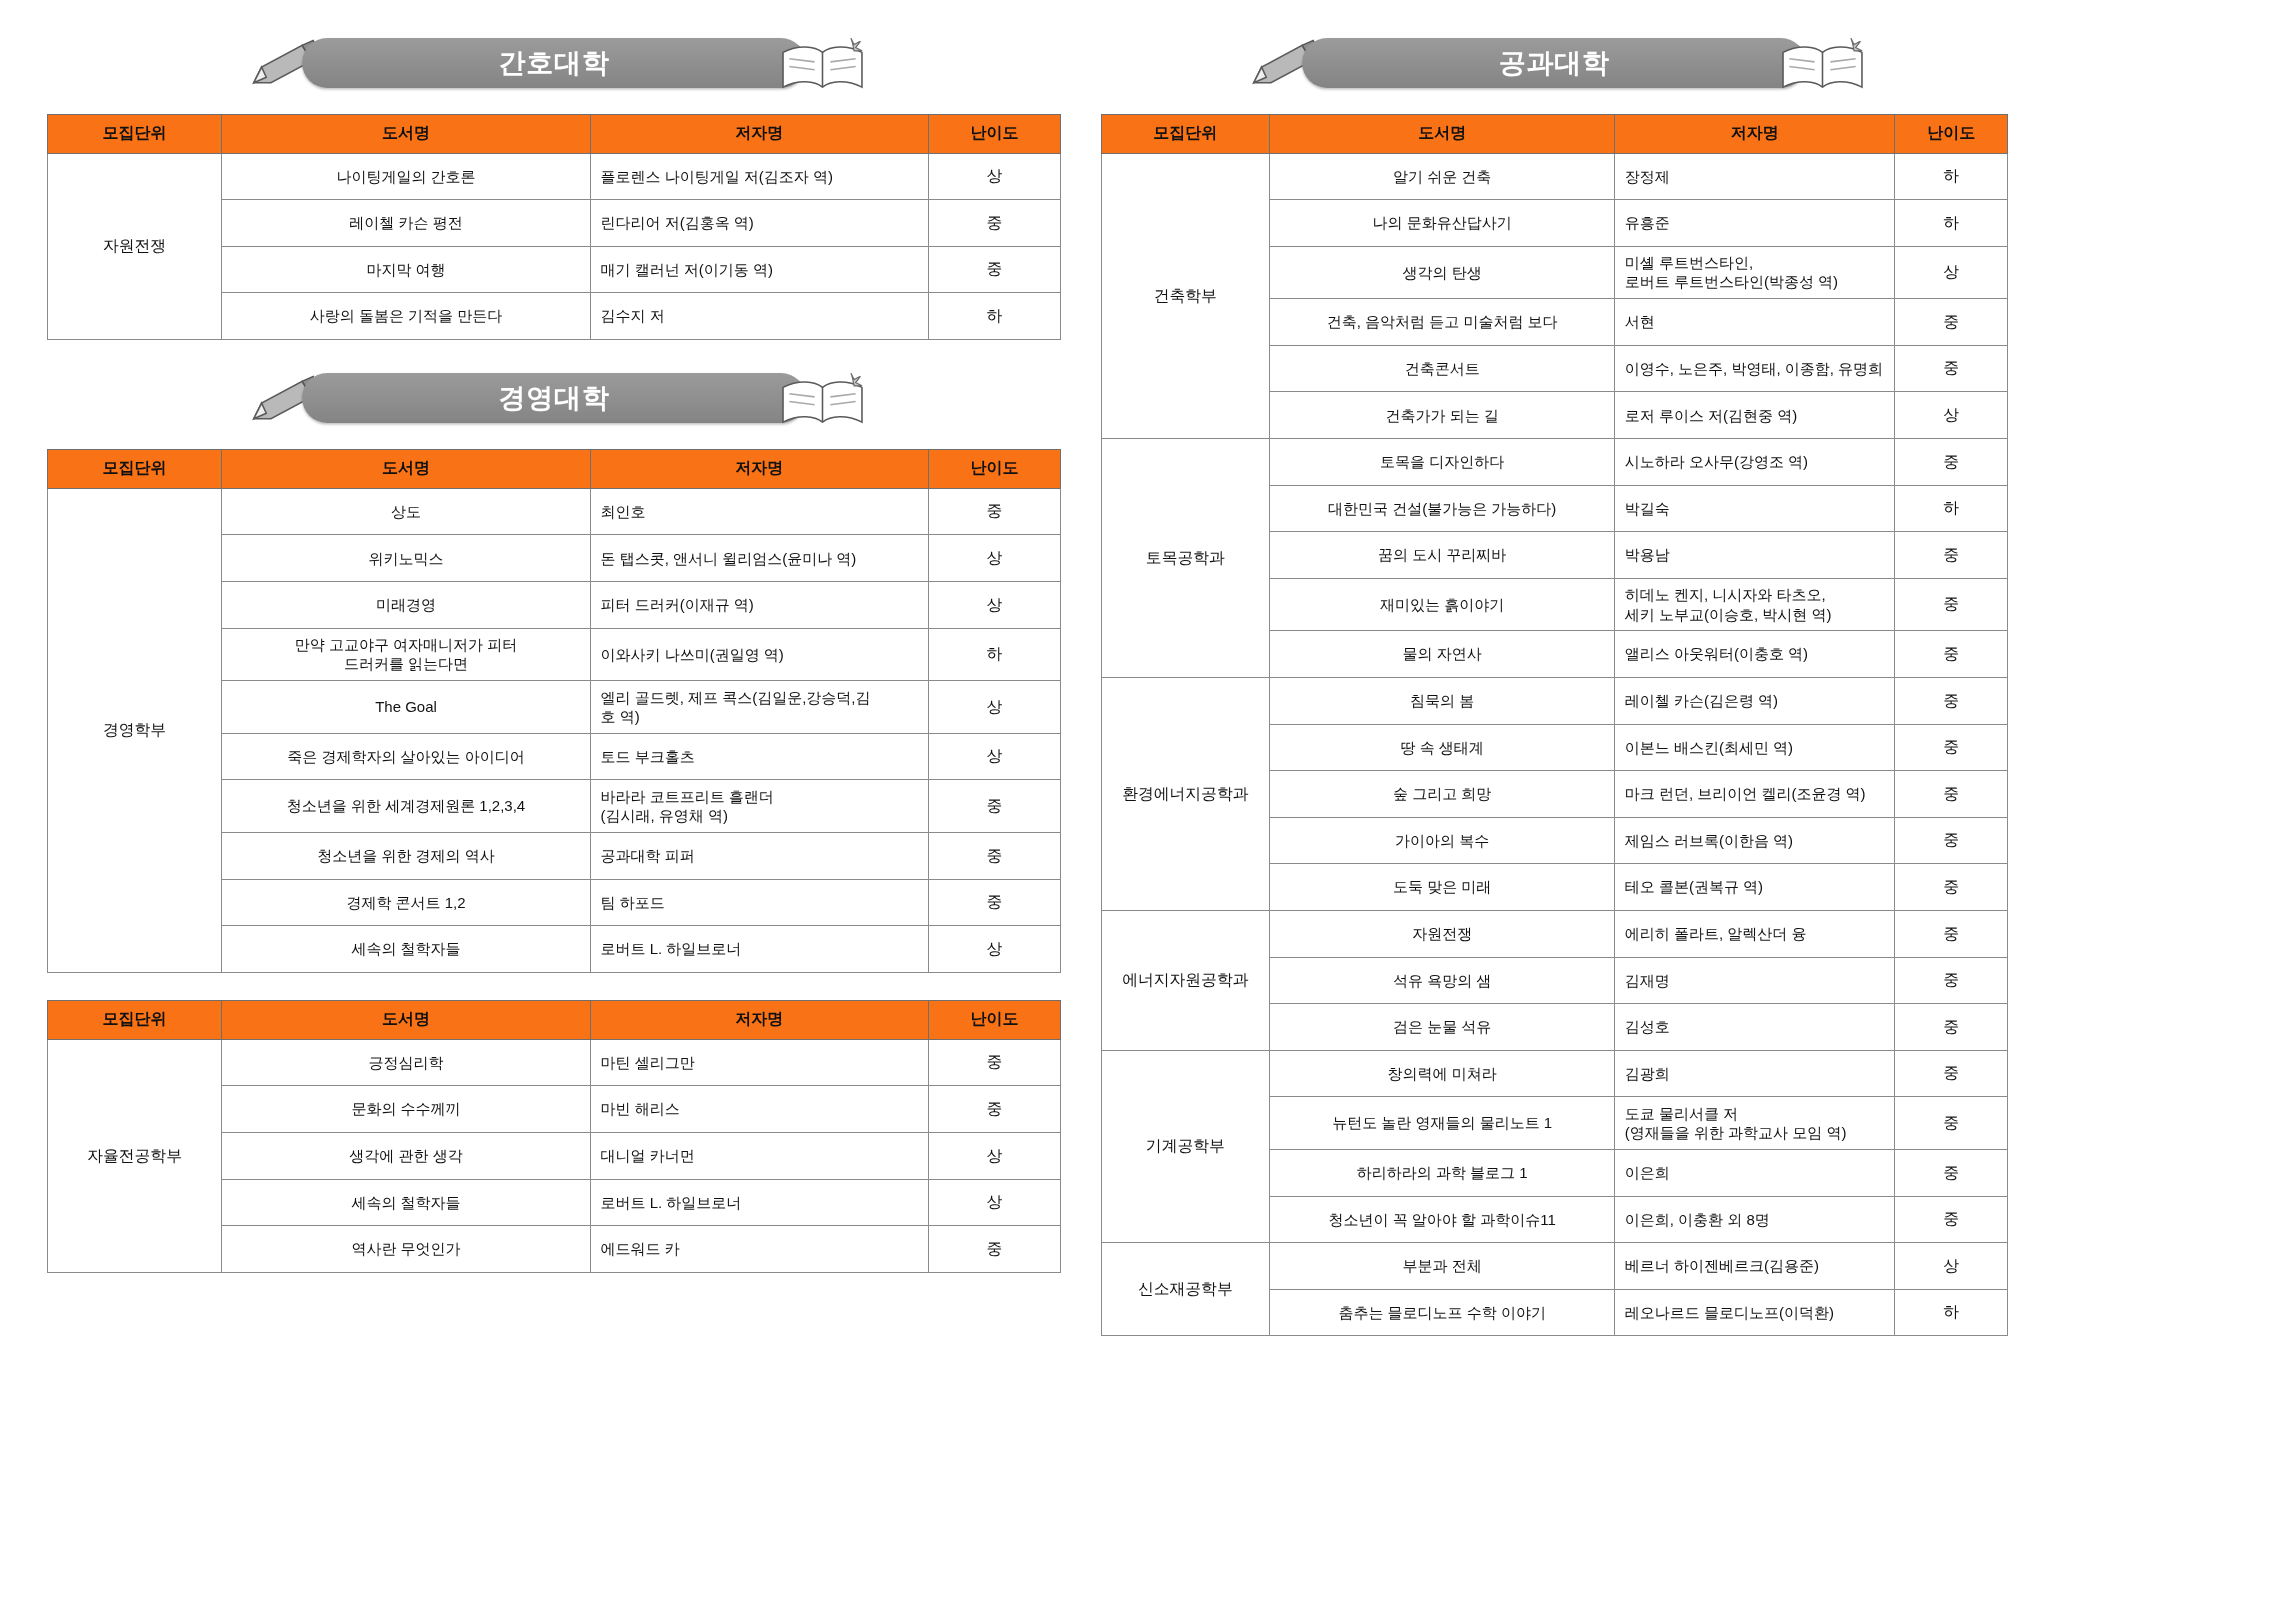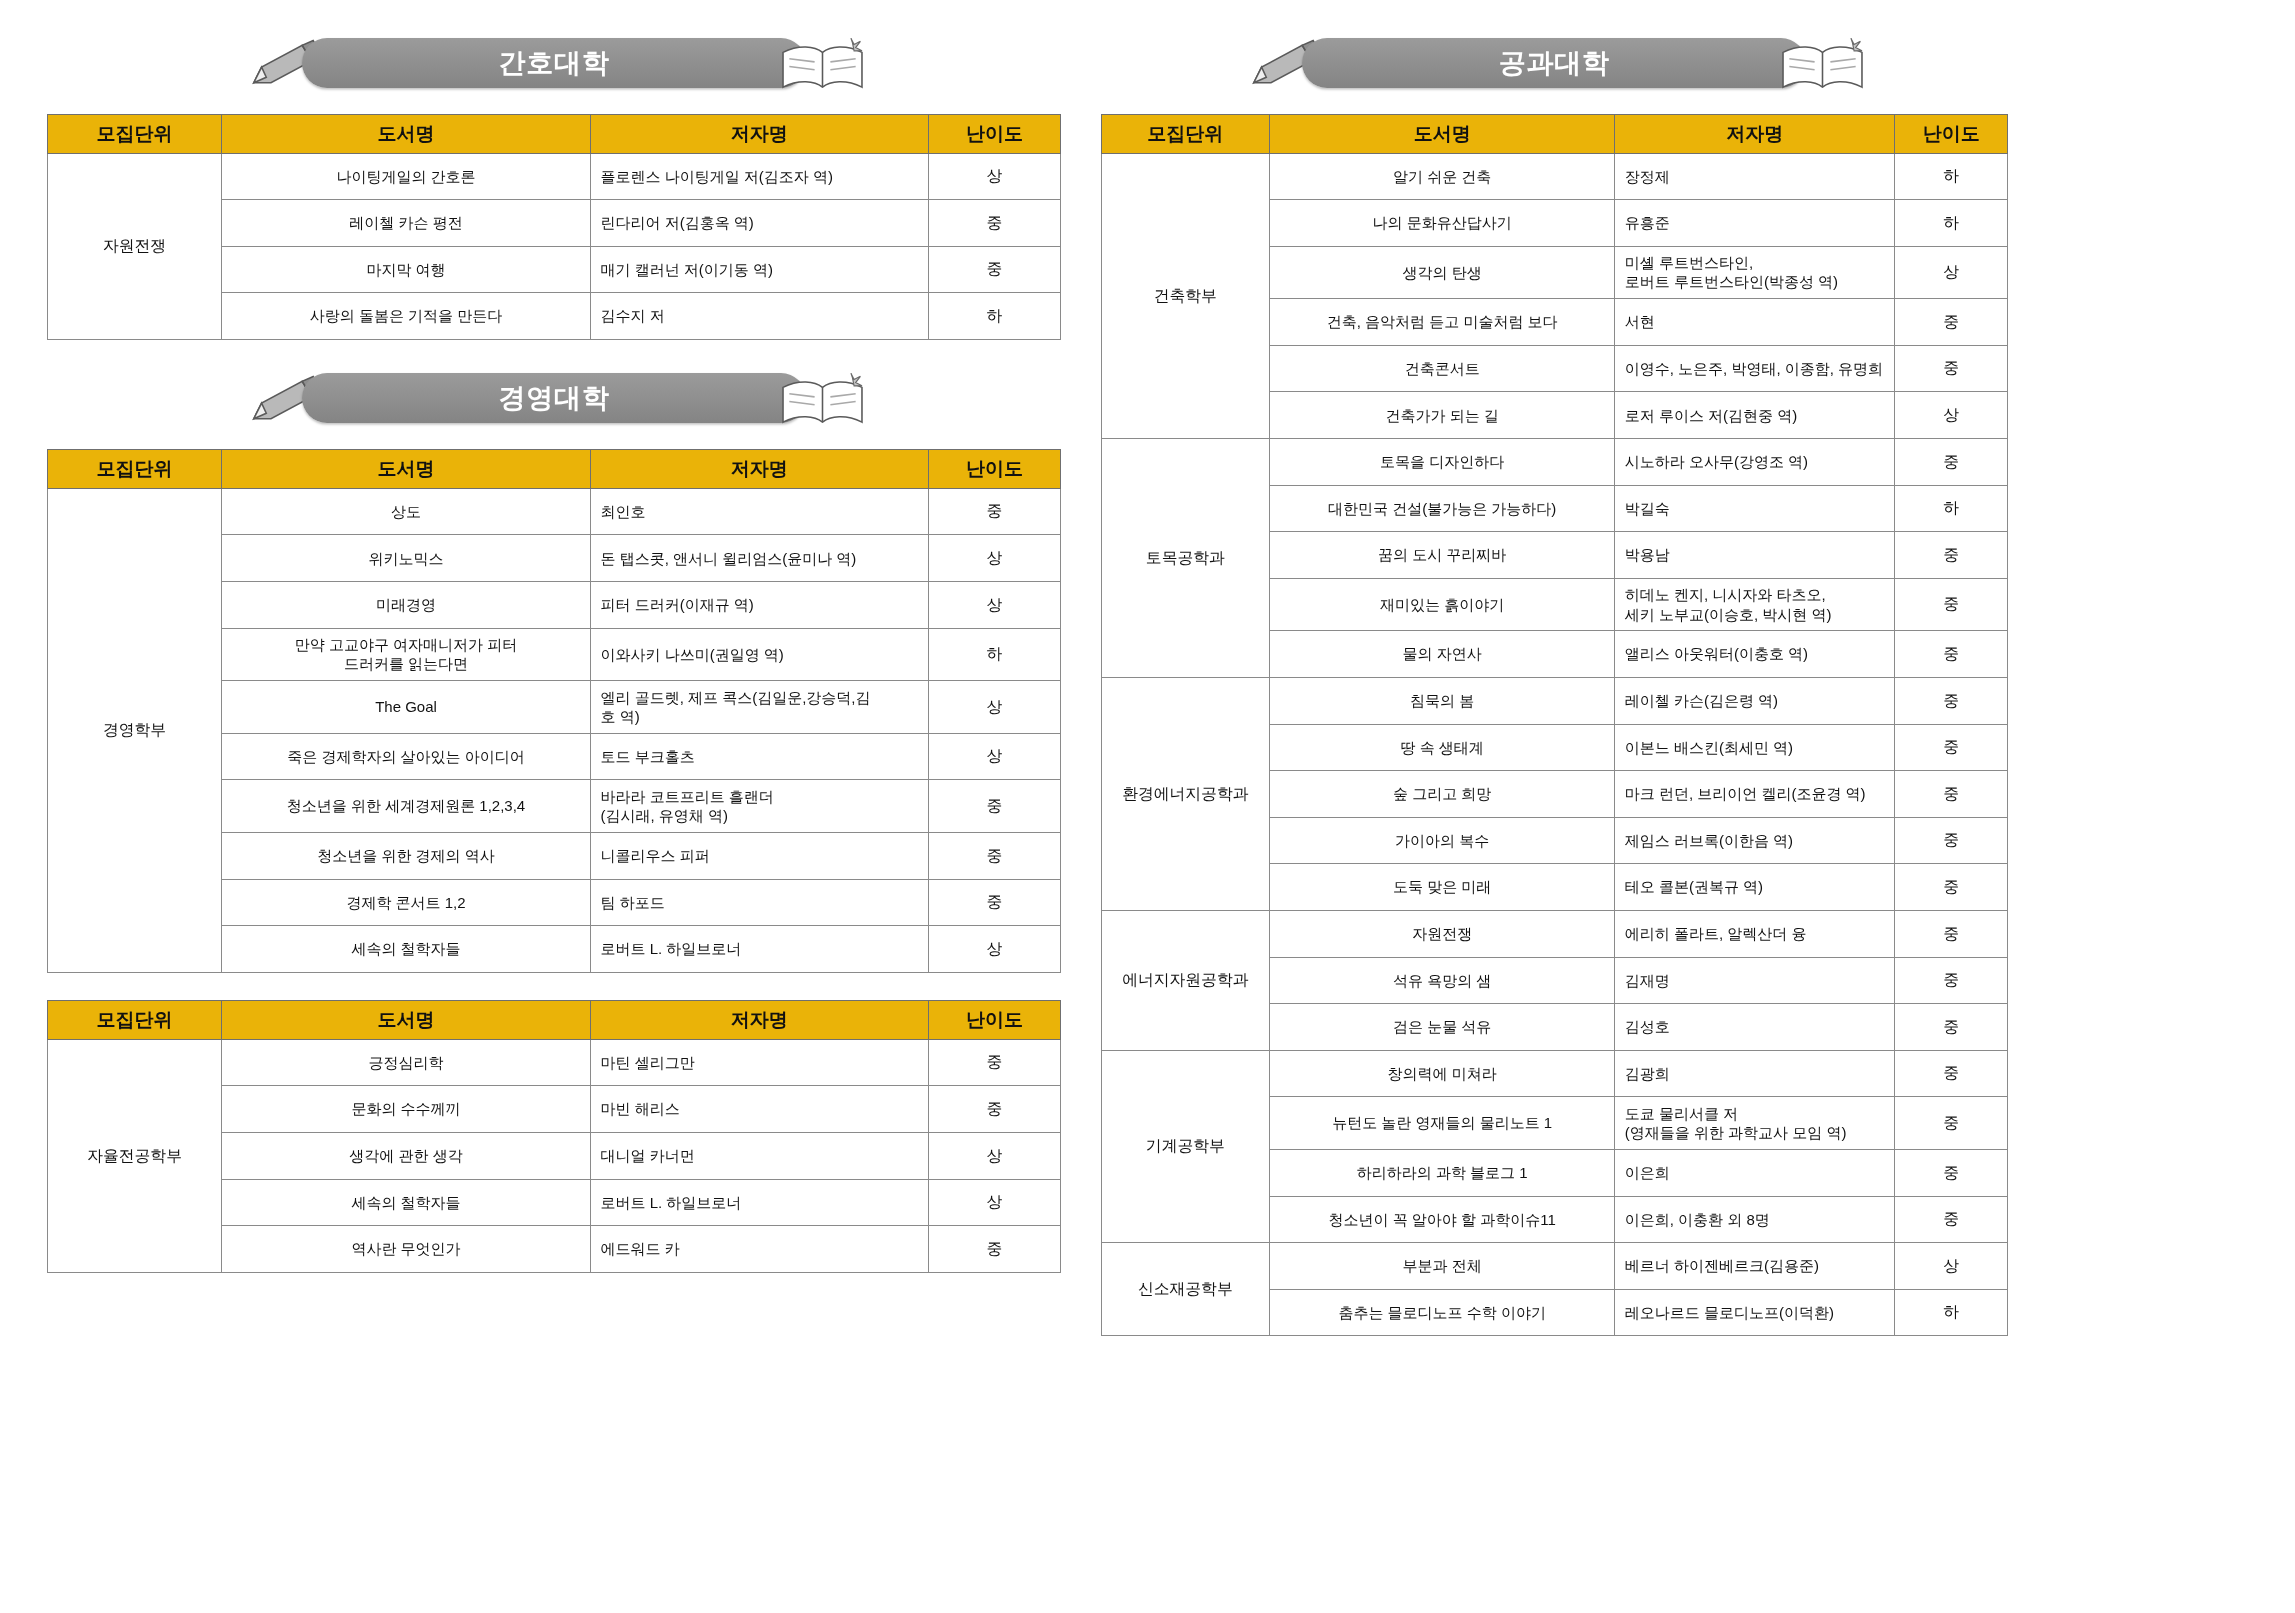--- a/index.html
+++ b/index.html
@@ -86,25 +86,25 @@
   .banner-wide .book.right { left: 50%; margin-left: 268px; }
 
   
   table.book-table {
     border-collapse: collapse;
     width: 100%;
     table-layout: fixed;
     font-size: 15px;
   }
   table.book-table th {
-    background: #eab308;
+    background: #f97316;
     border: 0.8px solid #6f6f6f;
     font-weight: bold;
     height: 36px;
-    font-size: 19px;
+    font-size: 16px;
     color: #111;
   }
   table.book-table td {
     border: 0.8px solid #8a8a8a;
     padding: 6.3px 9.5px;
     height: 33px;
     vertical-align: middle;
     background: #ffffff;
     color: #111;
     line-height: 1.3;
@@ -265,21 +265,21 @@
             <td class="level">상</td>
           </tr>
           <tr>
             <td class="title nowrap-2">청소년을 위한 세계경제원론 1,2,3,4</td>
             <td class="author nowrap-2">바라라 코트프리트 흘랜더
 (김시래, 유영채 역)</td>
             <td class="level">중</td>
           </tr>
           <tr>
             <td class="title nowrap-2">청소년을 위한 경제의 역사</td>
-            <td class="author nowrap-2">니콜리우스 피퍼</td>
+            <td class="author nowrap-2">공과대학 피퍼</td>
             <td class="level">중</td>
           </tr>
           <tr>
             <td class="title nowrap-2">경제학 콘서트 1,2</td>
             <td class="author nowrap-2">팀 하포드</td>
             <td class="level">중</td>
           </tr>
           <tr>
             <td class="title nowrap-2">세속의 철학자들</td>
             <td class="author nowrap-2">로버트 L. 하일브로너</td>

